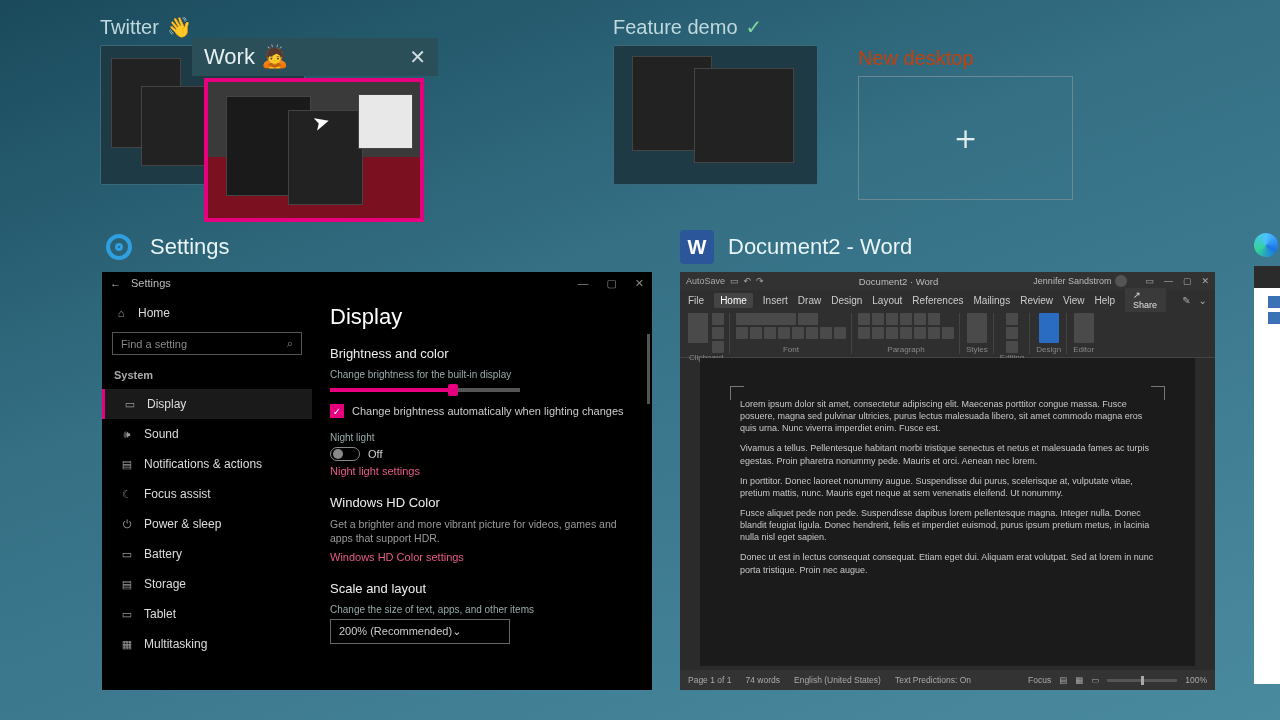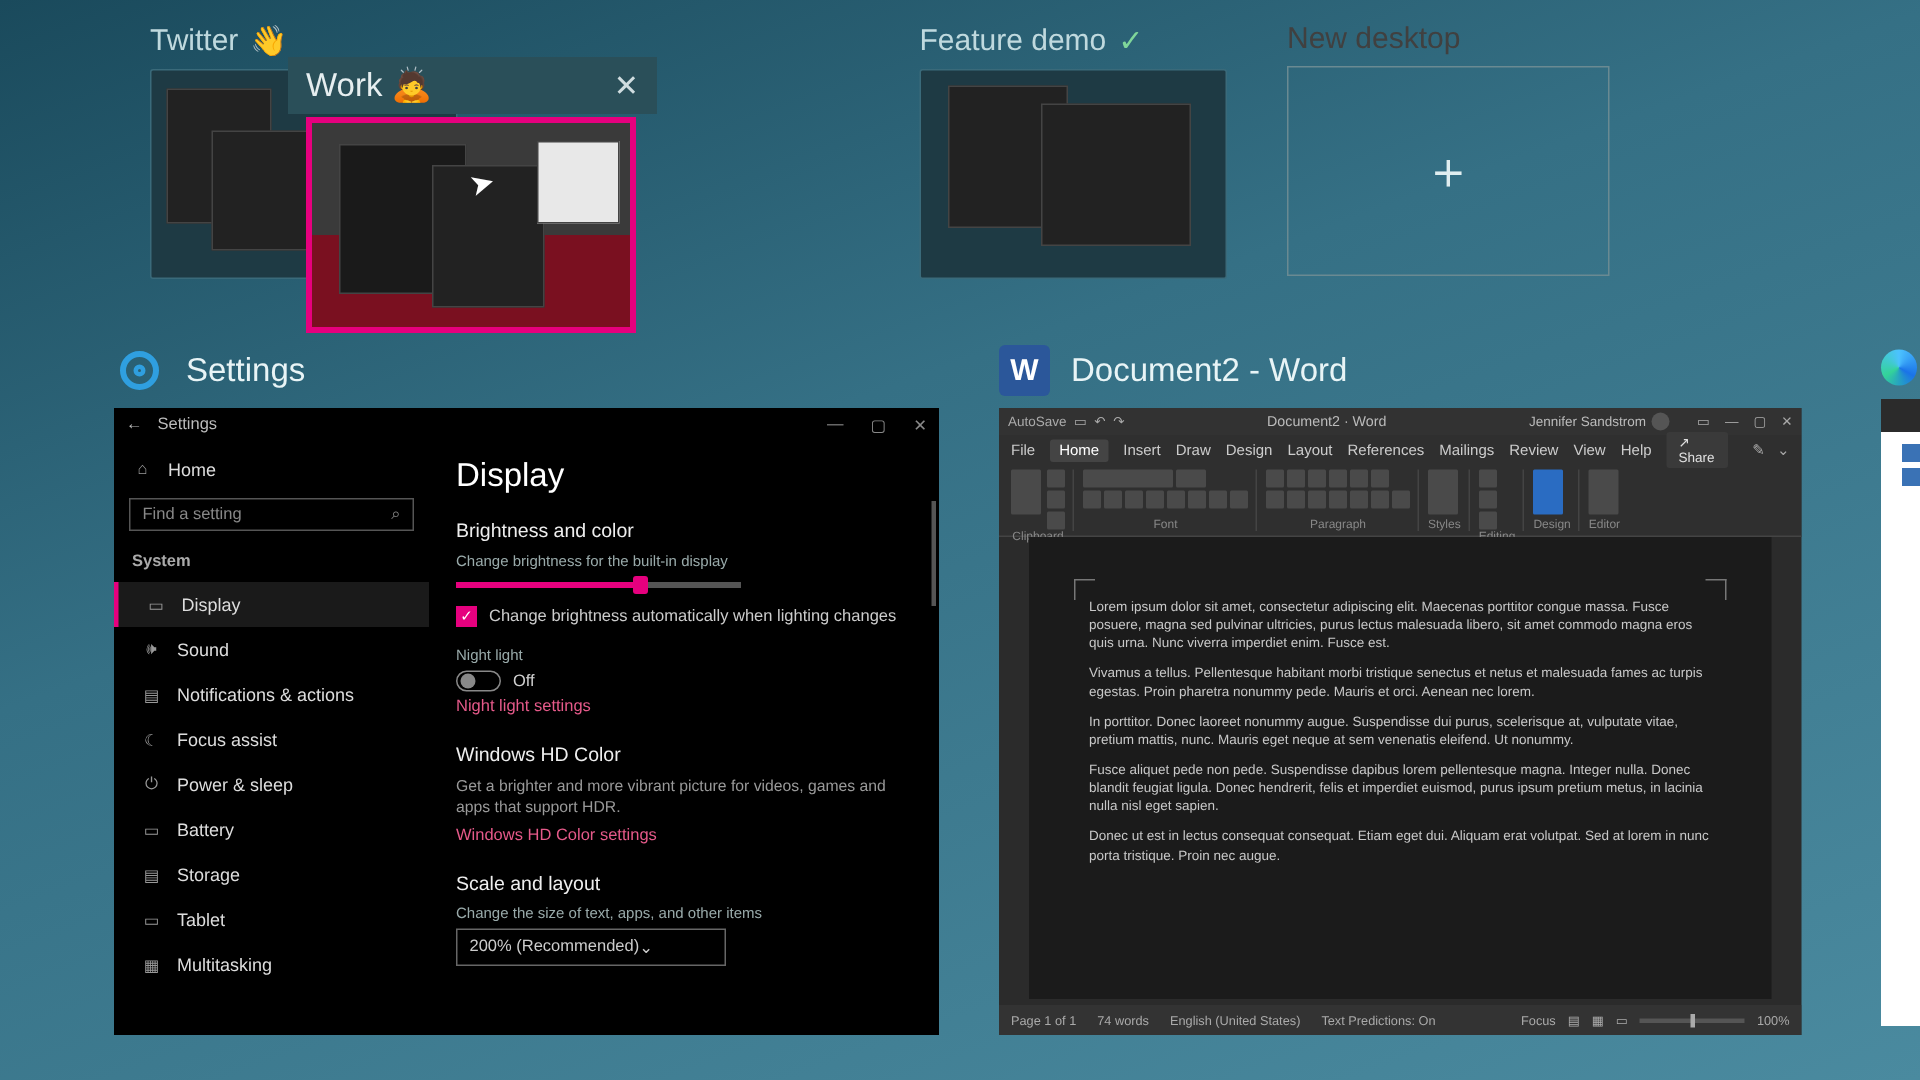--- a/index.html
+++ b/index.html
@@ -17,21 +17,21 @@
 
   
   .work-pop { position:absolute; left:192px; top:38px; z-index:50;}
   .work-head { background:#2a4f59; padding:6px 12px; display:flex; align-items:center; justify-content:space-between; width:246px; font-size:22px; color:#e6eef0;}
   .work-close { font-size:20px; color:#d0dde0;}
   .work-thumb { width:220px; height:144px; border:4px solid #e6007e; margin:2px 0 0 12px; background:linear-gradient(#3a3a3a 0%,#3a3a3a 55%,#7a1020 55%,#7a1020 100%); position:relative; overflow:hidden;}
   .work-thumb .mini{position:absolute;background:#1a1a1a;border:1px solid #444;}
   .cursor { position:absolute; left:105px; top:28px; color:#fff; font-size:20px; transform:rotate(-15deg);}
 
   
-  .winrow { position:absolute; top:230px; left:76px; right:0; display:flex; gap:40px; }
+  .winrow { position:absolute; top:230px; left:102px; right:0; display:flex; gap:28px; }
   .winhdr { display:flex; align-items:center; gap:14px; font-size:22px; color:#e8f4f6; margin-bottom:8px;}
   .winhdr .icon { width:34px; height:34px; display:flex; align-items:center; justify-content:center; border-radius:4px;}
   .gear-icon { border:4px solid #2f9fe0; border-radius:50%; width:26px; height:26px; position:relative;}
   .gear-icon::after{content:"";position:absolute;inset:5px;border:3px solid #2f9fe0;border-radius:50%;}
   .word-icon { background:#2b579a; color:#fff; font-weight:700; font-size:20px; border-radius:4px;}
 
   
   .settings-win { width:550px; height:418px; background:#000; font-size:11px; color:#d0d0d0; position:relative; overflow:hidden;}
   .settings-title { height:22px; display:flex; align-items:center; padding:0 8px; font-size:11px; color:#bbb;}
   .settings-title .t-right { margin-left:auto; display:flex; gap:18px; color:#888;}
@@ -67,21 +67,21 @@
   .word-titlebar .left-ico{display:flex;gap:5px;color:#aaa;font-size:9px;}
   .word-titlebar .dtitle{margin:0 auto;font-size:9.5px;color:#bbb;}
   .word-titlebar .author{font-size:9px;color:#bbb;display:flex;align-items:center;gap:4px;}
   .avatar{width:12px;height:12px;border-radius:50%;background:#555;}
   .word-titlebar .winbtns{display:flex;gap:10px;color:#aaa;margin-left:10px;}
   .word-tabs{height:20px;background:#2f2f2f;display:flex;align-items:center;gap:10px;padding:0 8px;font-size:10px;color:#ccc;}
   .word-tabs .tab.sel{background:#444;padding:2px 6px;border-radius:2px;color:#fff;}
   .word-tabs .share{margin-left:auto;background:#3a3a3a;padding:2px 8px;border-radius:2px;font-size:9px;color:#e0e0e0;}
   .word-tabs .rbtns{display:flex;gap:8px;color:#aaa;margin-left:6px;}
   .ribbon{height:48px;background:#2f2f2f;border-bottom:1px solid #444;display:flex;align-items:flex-start;padding:3px 6px;gap:4px;}
-  .ribgrp{display:flex;flex-direction:column;height:100%;justify-content:space-between;border-right:1px solid #444;padding:0 5px 0 2px;}
+  .ribgrp{display:flex;flex-direction:column;height:100%;justify-content:space-between;border-right:1px solid #444;padding:0 5px 0 2px;align-items:center;}
   .ribgrp:last-child{border-right:none;}
   .ribgrp .btns{display:flex;gap:4px;flex-wrap:wrap;}
   .rib-i{width:12px;height:12px;background:#4a4a4a;border-radius:1px;display:inline-block;}
   .rib-i.tall{width:20px;height:30px;}
   .riblbl{font-size:8px;color:#888;text-align:center;}
   .doc{position:absolute;top:86px;left:20px;right:20px;bottom:24px;background:#1b1b1b;padding:40px 40px 20px;}
   .doc p{font-size:9px;line-height:1.35;color:#c8c8c8;margin-bottom:8px;}
   .corner{position:absolute;width:14px;height:14px;border:1px solid #777;}
   .corner.tl{top:28px;left:30px;border-right:none;border-bottom:none;}
   .corner.tr{top:28px;right:30px;border-left:none;border-bottom:none;}
@@ -122,21 +122,21 @@
       <span style="color:#7fd69a;">✓</span>
     </div>
     <div class="desk-thumb generic">
       <div class="mini" style="left:18px;top:10px;width:80px;height:95px;"></div>
       <div class="mini" style="left:80px;top:22px;width:100px;height:95px;"></div>
     </div>
   </div>
 
   <div class="desk" style="margin-left:14px;">
     <div class="desk-label">
-      <span style="color:#404040;">New desktop</span>
+      <span style="color:#c2410c;margin-top:32px;">New desktop</span>
     </div>
     <div class="new-desk">
       <span class="plus">＋</span>
     </div>
   </div>
 </div>
 
 <div class="work-pop">
   <div class="work-head">
     <span>

